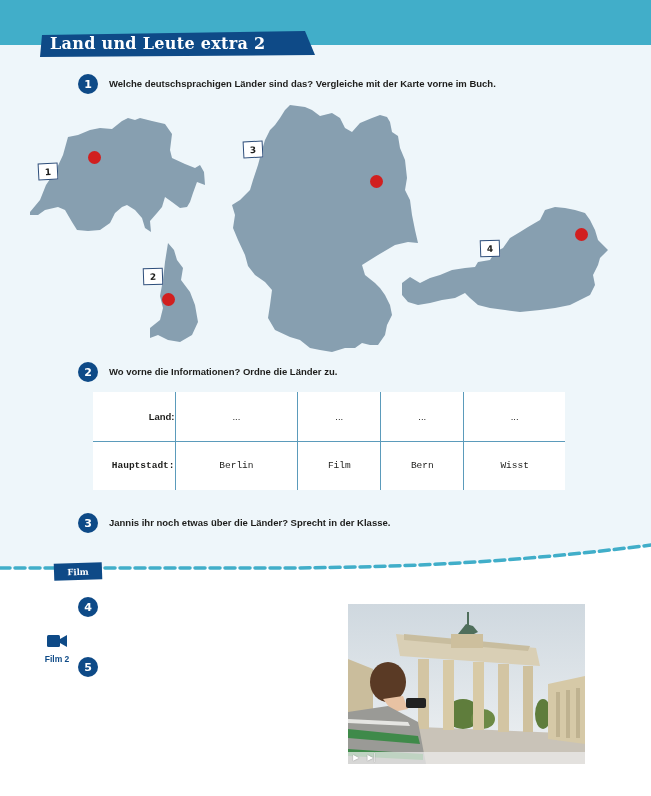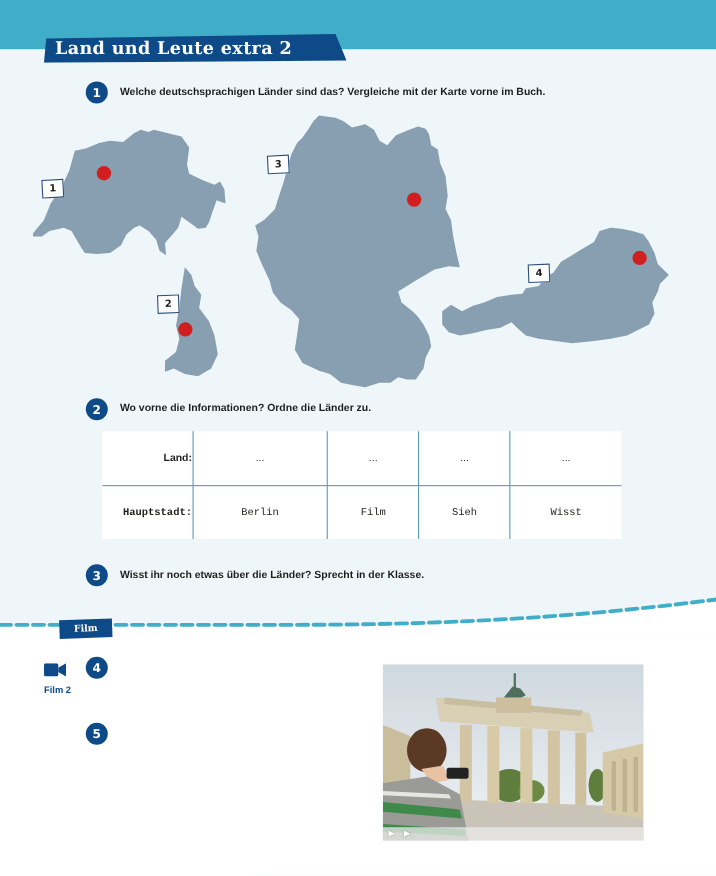--- a/index.html
+++ b/index.html
@@ -16,21 +16,21 @@
   .maps { position: absolute; left: 0; top: 95px; width: 651px; height: 265px; }
   .map-label { position: absolute; width: 20px; height: 17px; background: #fff; border: 1px solid #2c4d7a; font-size: 9px; font-weight: bold; display: flex; align-items: center; justify-content: center; color: #1d1d1b; }
   .capital { position: absolute; width: 13px; height: 13px; border-radius: 50%; background: #d11f1f; }
   .table-wrap { position: absolute; left: 93px; top: 392px; width: 472px; height: 98px; background: #ffffff; }
   table { border-collapse: collapse; width: 100%; height: 100%; font-family: "Liberation Sans", sans-serif; font-size: 9.5px; }
   td { border-right: 1px solid #5b9bbb; border-bottom: 1px solid #5b9bbb; text-align: center; color: #1d1d1b; }
   td:last-child { border-right: none; }
   tr:last-child td { border-bottom: none; font-family: Liberation Mono, monospace; }
   td.rh { text-align: right; padding-left: 14px; font-weight: bold; width: 82px; }
   .film-tag { position: absolute; left: 54px; top: 563px; width: 48px; height: 17px; background: #0e4a87; color: #fff; font-family: "DejaVu Serif", serif; font-size: 8.5px; font-weight: bold; display: flex; align-items: center; justify-content: center; transform: rotate(-2deg); }
-  .film-side { position: absolute; left: 40px; top: 600px; width: 34px; text-align: left; }
+  .film-side { position: absolute; left: 40px; top: 632px; width: 34px; text-align: center; }
   .film-side .cam { display: inline-block; position: relative; width: 20px; height: 12px; }
   .film-side .label { display: block; font-size: 8.5px; font-weight: bold; color: #0e4a87; margin-top: 3px; font-family: "Liberation Sans", sans-serif; }
   .photo { position: absolute; left: 348px; top: 604px; width: 237px; height: 160px; overflow: hidden; background: #dde3e8; }
   .photo-controls { position: absolute; left: 0; bottom: 0; width: 100%; height: 12px; background: rgba(235,235,235,0.75); display: flex; align-items: center; padding-left: 5px; gap: 8px; }
   .ctrl { color: #fff; font-size: 8px; line-height: 12px; text-shadow: 0 0 1px #555; }
 </style>
 </head>
 <body>
 
 <div class="top-band"></div>
@@ -90,30 +90,30 @@
       <td class="rh">Land:</td>
       <td>...</td>
       <td>...</td>
       <td>...</td>
       <td>...</td>
     </tr>
     <tr>
       <td class="rh">Hauptstadt:</td>
       <td>Berlin</td>
       <td>Film</td>
-      <td>Sieh</td>
+      <td>Bern</td>
       <td>Wisst</td>
     </tr>
   </tbody>
     </table>
 </div>
 
 <div class="task" style="left:78px; top:513px;">
   <div class="num">3</div>
-  <div class="task-text">Wisst ihr noch etwas über die Länder? Sprecht in der Klasse.</div>
+  <div class="task-text">Jannis ihr noch etwas über die Länder? Sprecht in der Klasse.</div>
 </div>
 
 <div class="film-tag">Film</div>
 
 <div class="film-side">
   <span class="cam">
     <svg width="20" height="12" viewBox="0 0 20 12">
         <rect x="0" y="0" width="13" height="12" rx="1.5" fill="#0e4a87"></rect>
         <path d="M13 4 L20 0 L20 12 L13 8 Z" fill="#0e4a87"></path>
       </svg>

